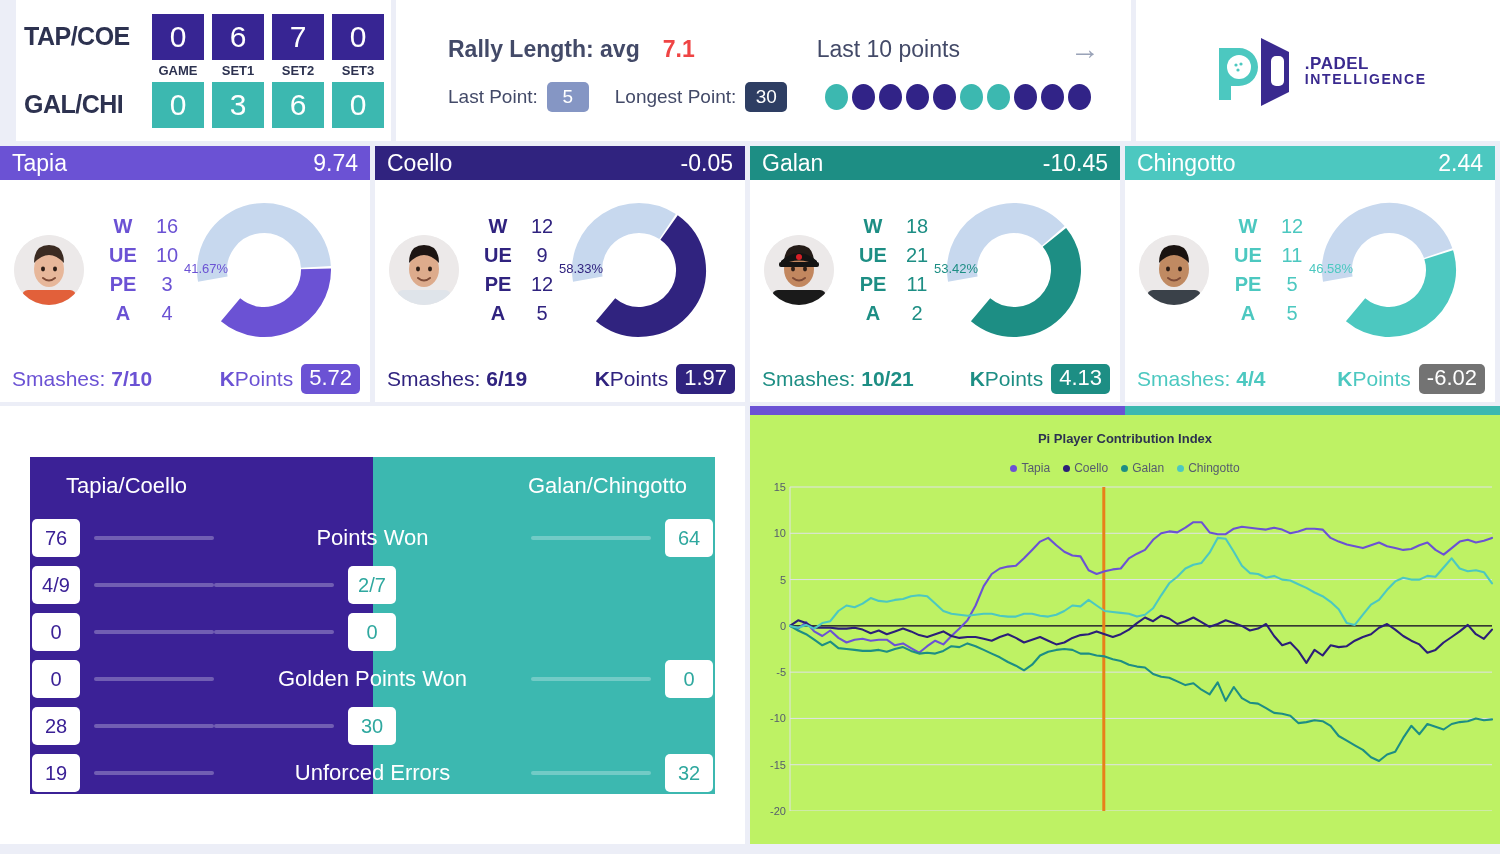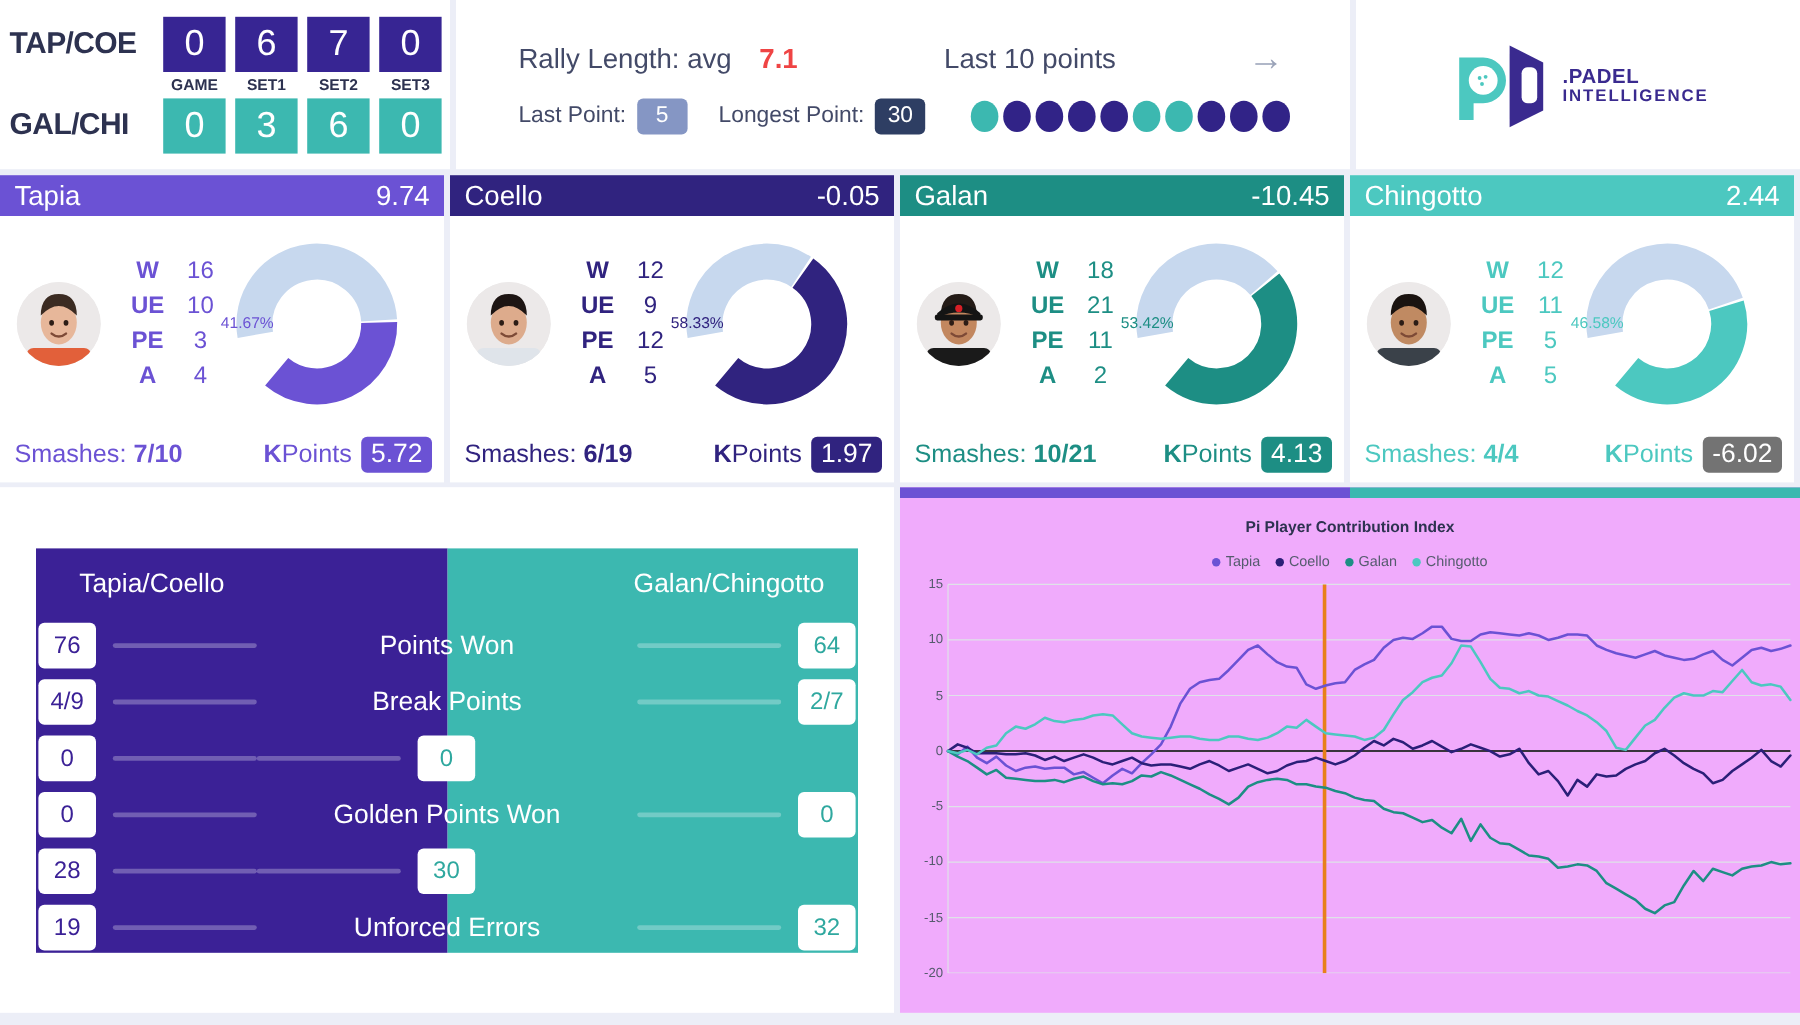--- a/index.html
+++ b/index.html
@@ -5,42 +5,42 @@
   * { box-sizing: border-box; margin: 0; padding: 0; }
   body {
     width: 1500px; height: 854px;
     background: #eceef7;
     font-family: "Liberation Sans", sans-serif;
     overflow: hidden;
   }
   .app { width: 1500px; height: 854px; position: relative; }
 
   
-  .row1 { display: flex; gap: 5px; padding: 0 0 5px 0; height: 146px; }
+  .row1 { display: flex; gap: 5px; padding: 0 0 5px 16px; height: 146px; }
   .panel { background: #ffffff; }
 
   
   .scorepanel {
     width: 375px; height: 141px;
     display: flex; align-items: center;
     padding: 6px 10px 6px 8px;
   }
   .score-grid { display: grid; grid-template-columns: 120px repeat(4, 52px);
                 grid-template-rows: 46px 22px 46px; align-items: center; column-gap: 8px; }
   .team-name { font-size: 25px; font-weight: bold; color: #2d3250; letter-spacing: -0.5px; }
   .sbox { width: 52px; height: 46px; display: flex; align-items: center; justify-content: center;
           color: #fff; font-size: 30px; }
   .sbox.p { background: #372593; }
   .sbox.t { background: #3cb8b0; }
   .slabel { text-align: center; font-size: 13px; font-weight: bold; color: #2d3250; }
 
   
   .rallypanel { width: 745px; height: 141px; position: relative; padding: 26px 0 0 52px; }
   .rally-line1 { display: flex; align-items: center; height: 46px; }
-  .rally-title { font-size: 23px; color: #434a68; }
+  .rally-title { font-size: 23px; color: #434a68; font-weight: bold; }
   .rally-avg { font-size: 23px; font-weight: bold; color: #ef4444; margin-left: 23px; }
   .last10 { font-size: 23px; color: #434a68; margin-left: 122px; }
   .arrow { margin-left: 110px; color: #9aa3b8; font-size: 30px; line-height: 0.8; }
   .rally-line2 { display: flex; align-items: center; height: 42px; margin-top: 4px; }
   .lbl { font-size: 19px; color: #434a68; }
   .badge { display: inline-flex; align-items: center; justify-content: center;
            height: 30px; min-width: 42px; border-radius: 5px; color: #fff;
            font-size: 19px; margin-left: 9px; padding: 0 8px; }
   .badge.soft { background: #8596c4; }
   .badge.dark { background: #2e3e63; }
@@ -98,21 +98,21 @@
   .vbox { width: 48px; height: 38px; background: #fff; border-radius: 5px;
           display: flex; align-items: center; justify-content: center; font-size: 20px; flex: none; }
   .vbox.lv { color: #3b2196; margin-left: 2px; }
   .vbox.rv { color: #2fa89f; margin-right: 2px; }
   .track { height: 4px; background: rgba(255,255,255,0.28); border-radius: 2px; }
   .track.l { width: 120px; margin-left: 14px; }
   .track.r { width: 120px; margin-right: 14px; }
   .cmp-label { flex: 1; text-align: center; color: #fff; font-size: 22px; white-space: nowrap; }
 
   
-  .chartpanel { width: 750px; background: #f0abfc; position: relative; overflow: hidden; }
+  .chartpanel { width: 750px; background: #bef264; position: relative; overflow: hidden; }
   .chart-topbar { height: 9px; display: flex; }
   .chart-topbar .a { flex: 1; background: #6b52d4; }
   .chart-topbar .b { flex: 1; background: #3cb8b0; }
   .chart-title { text-align: center; font-size: 13px; font-weight: bold; color: #2d3250;
                  margin-top: 16px; }
   .chart-legend { display: flex; justify-content: center; gap: 13px; margin-top: 15px;
                   font-size: 12px; color: #555b6e; }
   .lg { display: flex; align-items: center; gap: 4px; }
   .lg i { width: 7px; height: 7px; border-radius: 50%; display: inline-block; }
   .plotwrap { position: relative; margin-top: 6px; }
@@ -387,21 +387,20 @@
             <div class="cmp-row">
     <span class="vbox lv">76</span>
     <span class="track l"></span>
     <span class="cmp-label">Points Won</span>
     <span class="track r"></span>
     <span class="vbox rv">64</span>
             </div>
             <div class="cmp-row">
     <span class="vbox lv">4/9</span>
     <span class="track l"></span>
-    <span class="cmp-label">Break Points</span>
     <span class="track r"></span>
     <span class="vbox rv">2/7</span>
             </div>
             <div class="cmp-row">
     <span class="vbox lv">0</span>
     <span class="track l"></span>
     <span class="track r"></span>
     <span class="vbox rv">0</span>
             </div>
             <div class="cmp-row">

